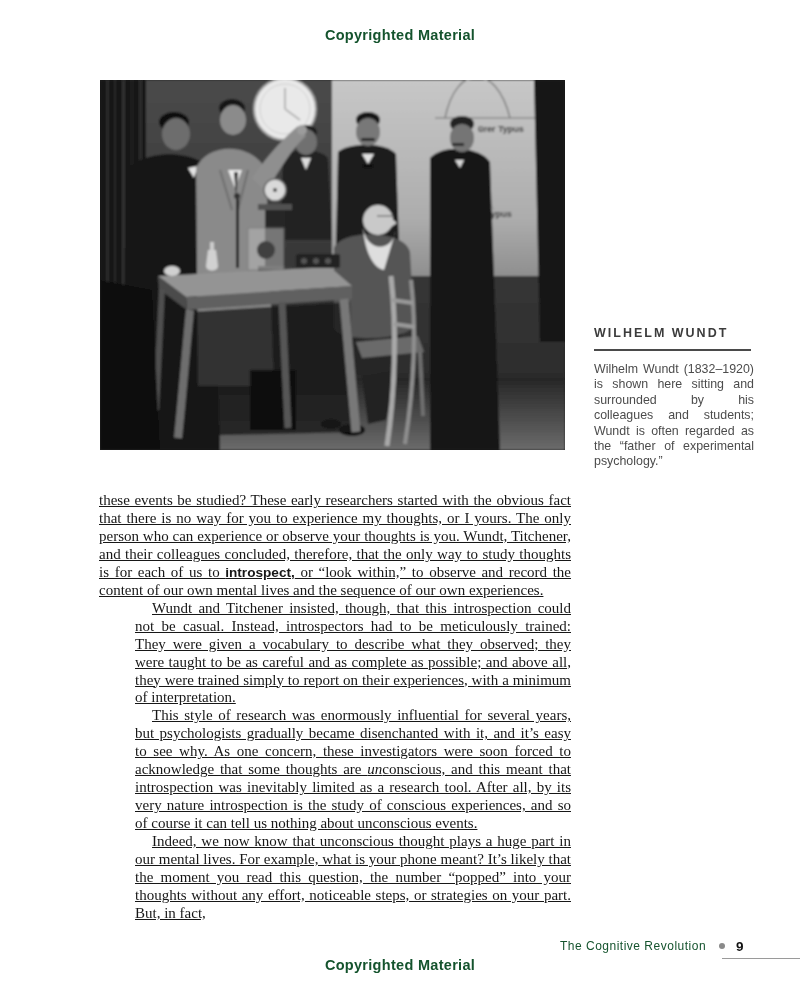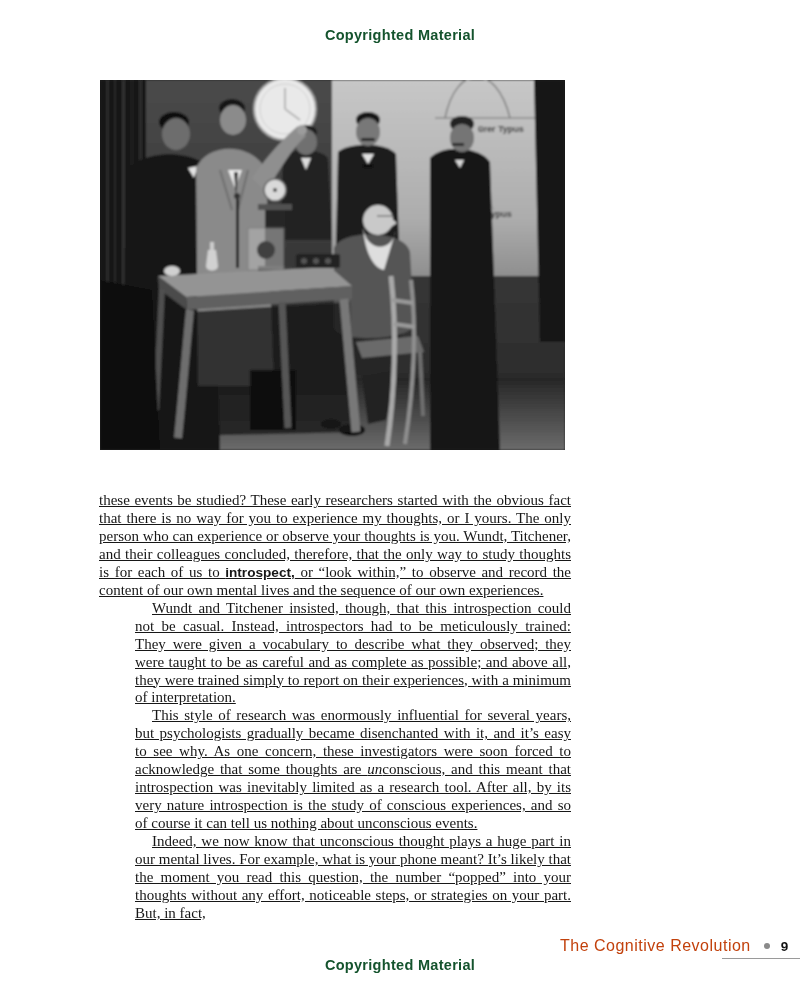--- a/index.html
+++ b/index.html
@@ -41,21 +41,21 @@
   }
   .bodytext p { margin:0; }
   .bodytext p.indent { text-indent:17px;margin-left:36px; }
   .kw { font-family:"Liberation Sans", sans-serif; font-weight:bold; font-size:13.6px; }
 
   .footer {
     position:absolute; top:937px; left:560px; height:18px;
     display:flex; align-items:center;
     font-family:"Liberation Sans", sans-serif;
   }
-  .running-title { font-size:16px; color:#c2410c; letter-spacing:0.5px; }
+  .running-title { font-size:12px; color:#14532d; letter-spacing:0.5px; }
   .sep-dot {
     width:6px; height:6px; border-radius:50%; background:#8a8a8a;
     margin:0 11px 0 13px; display:inline-block;
   }
   .page-num { font-size:13.5px; font-weight:bold; color:#111; }
   .page-rule { position:absolute; left:722px; top:958px; width:78px; height:1px; background:#9a9a9a; }
 </style>
 </head>
 <body>
 
@@ -204,20 +204,25 @@
             <circle cx="216" cy="181" r="3" fill="#555"></circle>
             <circle cx="228" cy="181" r="3" fill="#555"></circle>
             <ellipse cx="72" cy="191" rx="8" ry="5" fill="#d0d0d0"></ellipse>
           </g>
         </g>
         <polygon points="0,200 52,210 60,370 0,370" fill="#0f0f0f"></polygon>
       </g>
     </svg>
   </div>
 
+  <aside class="caption">
+    <h3>WILHELM WUNDT</h3>
+    <div class="rule"></div>
+    <p>Wilhelm Wundt (1832–1920) is shown here sitting and surrounded by his colleagues and students; Wundt is often regarded as the “father of experimental psychology.”</p>
+  </aside>
 
   <div class="bodytext">
     <p><span>these events be studied? These early researchers started with the obvious fact that there is no way for you to experience my thoughts, or I yours. The only person who can experience or observe your thoughts is you. Wundt, Titchener, and their colleagues concluded, therefore, that the only way to study thoughts is for each of us to </span><span class="kw">introspect,</span><span> or “look within,” to observe and record the content of our own mental lives and the sequence of our own experiences.</span></p>
     <p class="indent">Wundt and Titchener insisted, though, that this introspection could not be casual. Instead, introspectors had to be meticulously trained: They were given a vocabulary to describe what they observed; they were taught to be as careful and as complete as possible; and above all, they were trained simply to report on their experiences, with a minimum of interpretation.</p>
     <p class="indent"><span>This style of research was enormously influential for several years, but psychologists gradually became disenchanted with it, and it’s easy to see why. As one concern, these investigators were soon forced to acknowledge that some thoughts are </span><em>un</em><span>conscious, and this meant that introspection was inevitably limited as a research tool. After all, by its very nature introspection is the study of conscious experiences, and so of course it can tell us nothing about unconscious events.</span></p>
     <p class="indent">Indeed, we now know that unconscious thought plays a huge part in our mental lives. For example, what is your phone meant? It’s likely that the moment you read this question, the number “popped” into your thoughts without any effort, noticeable steps, or strategies on your part. But, in fact,</p>
   </div>
 
   <div class="footer">
     <span class="running-title">The Cognitive Revolution</span>

